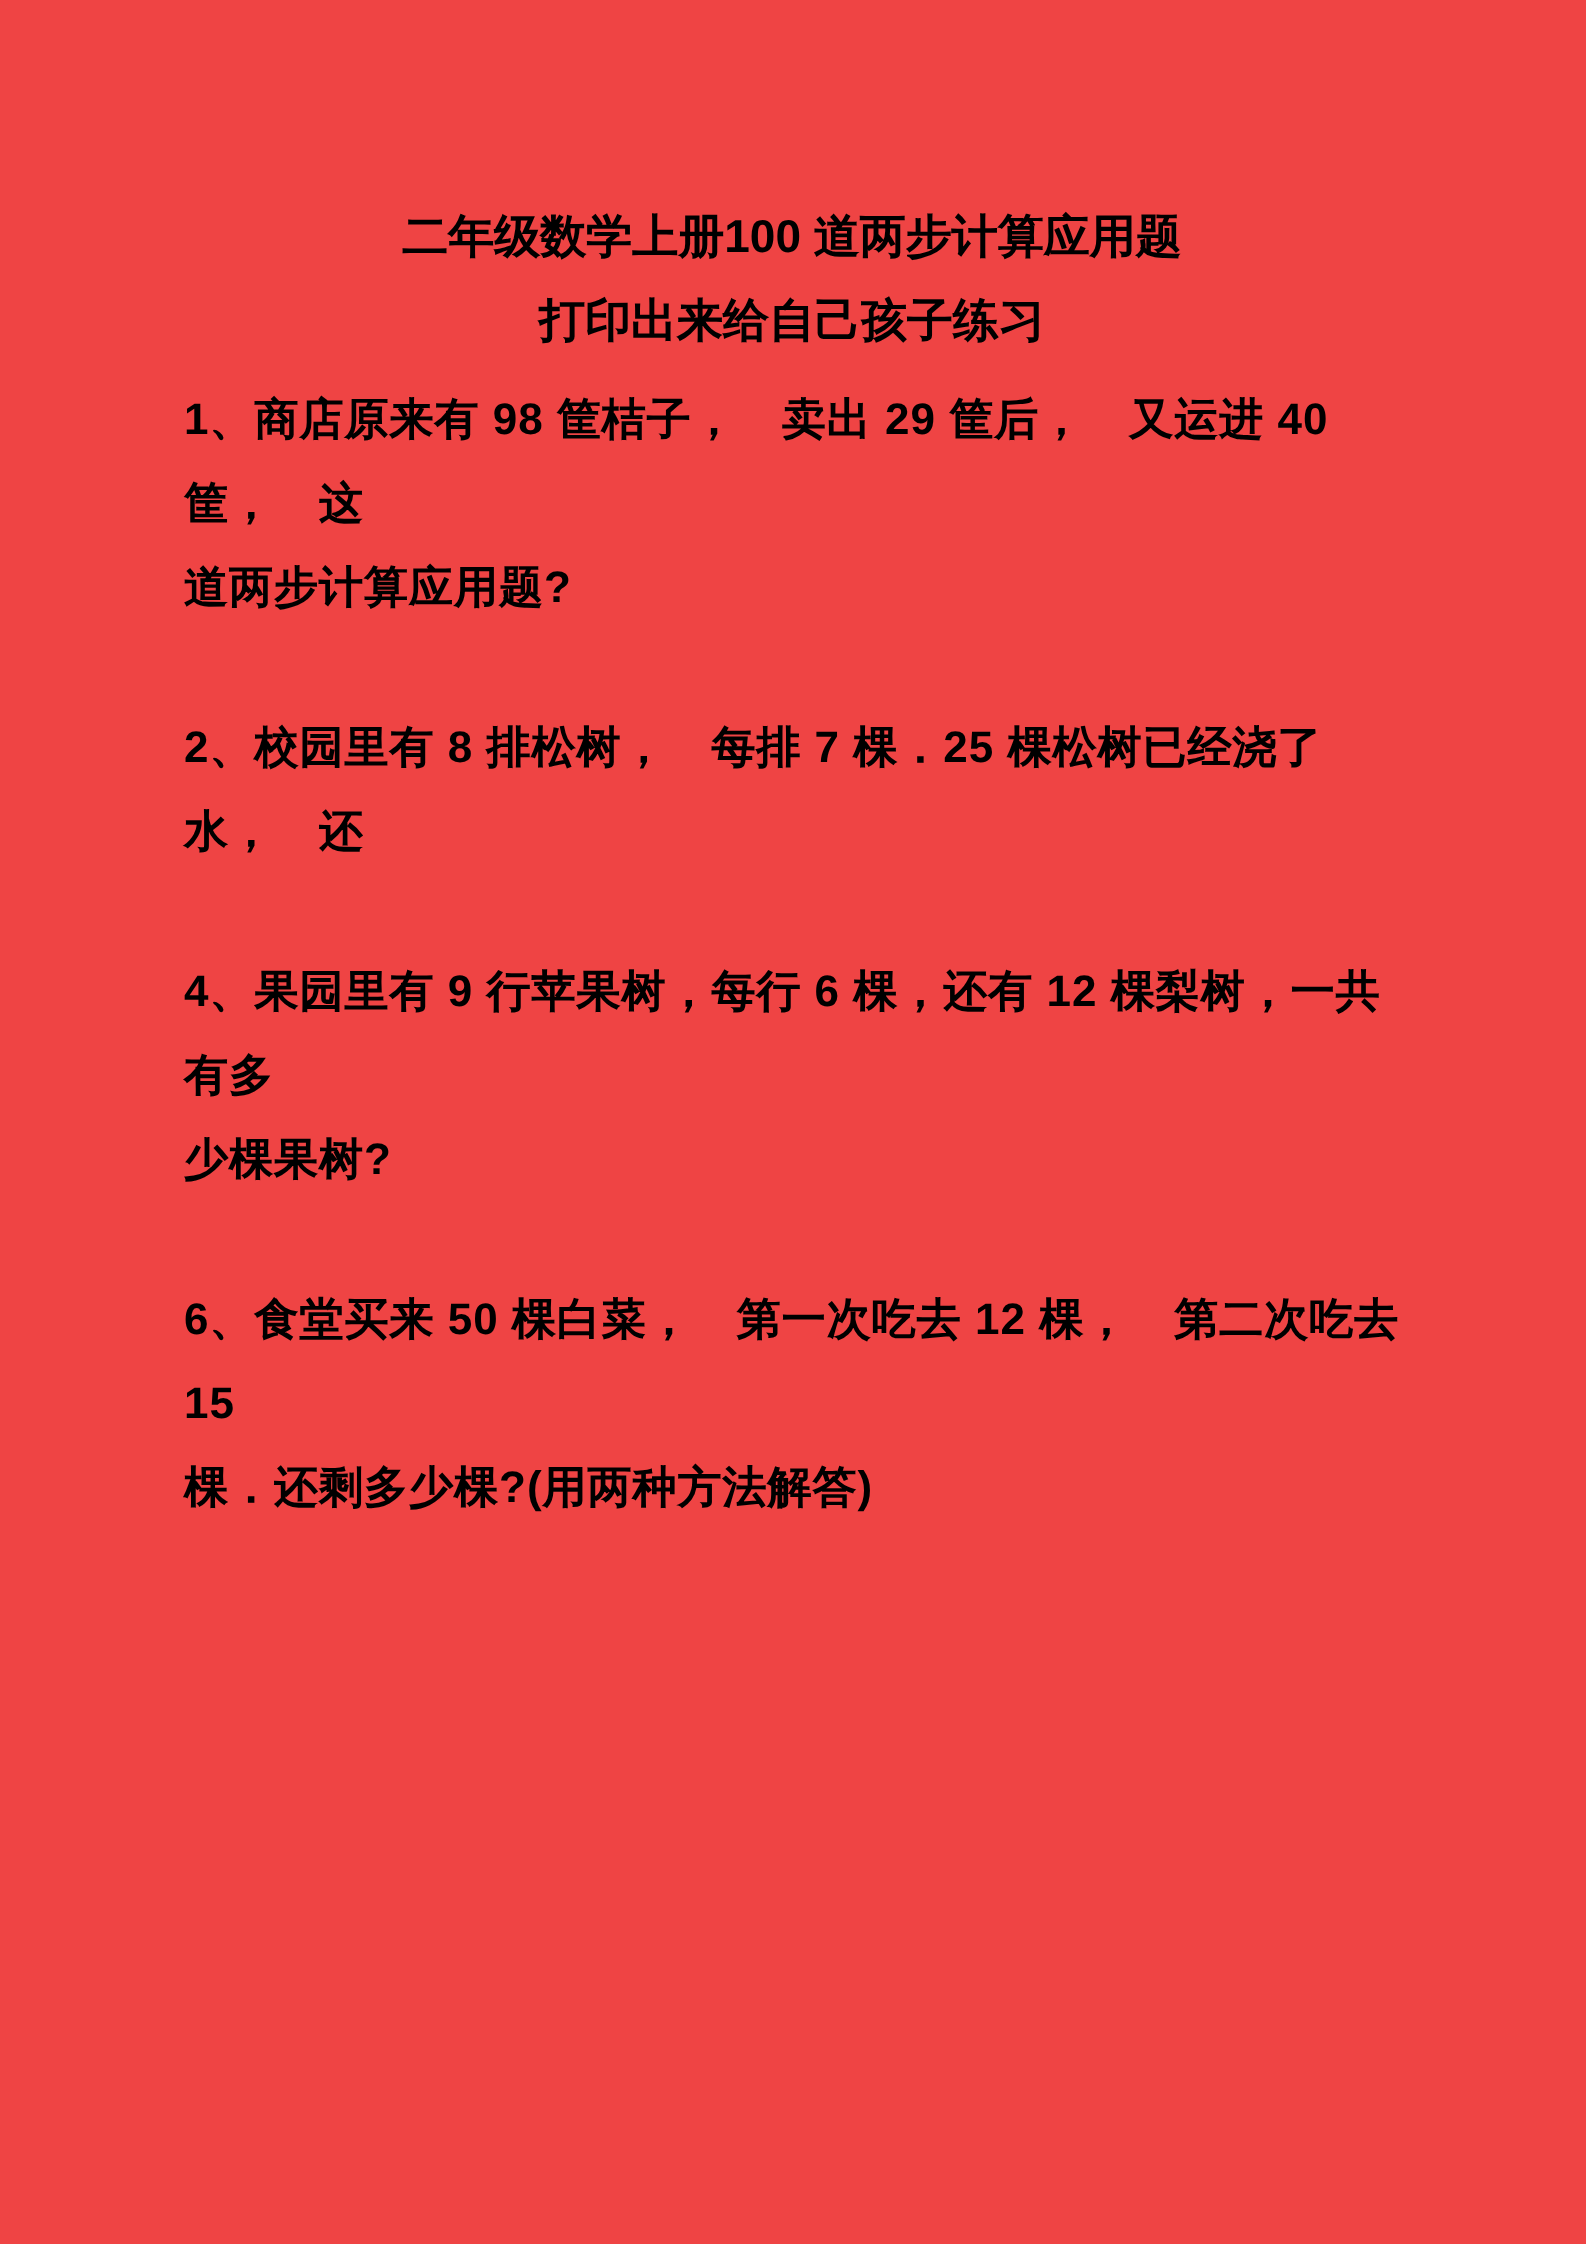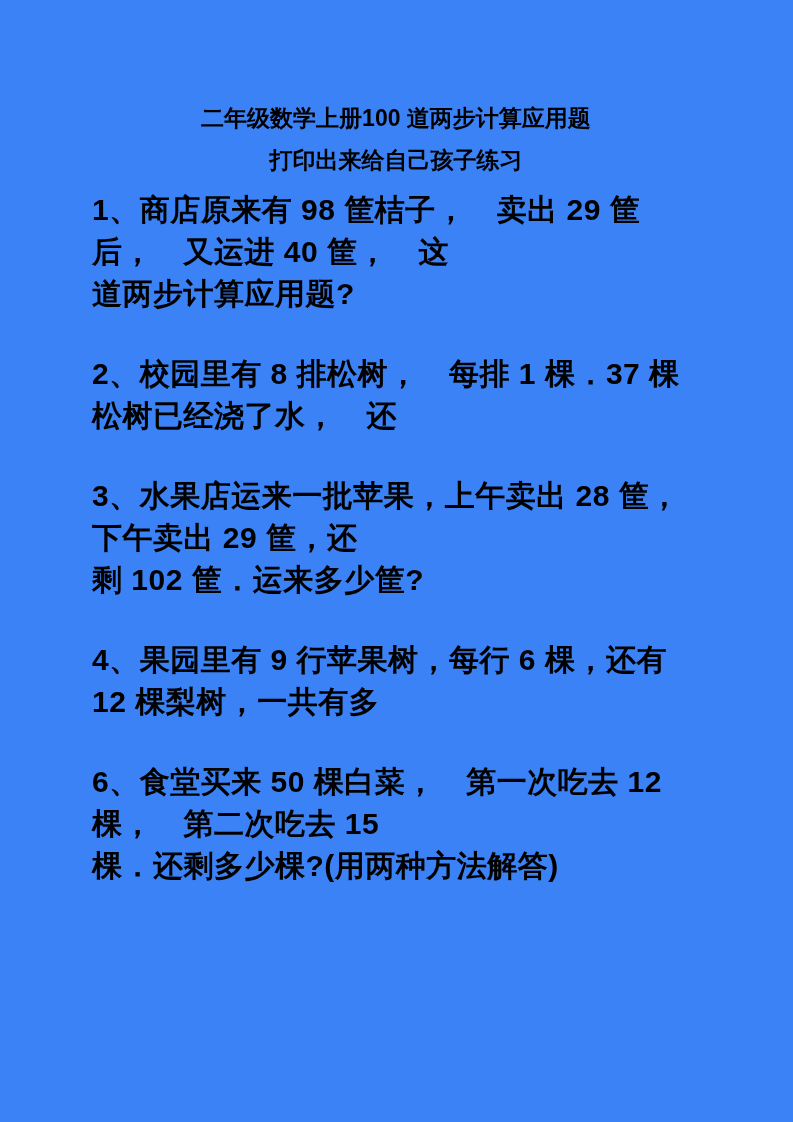--- a/index.html
+++ b/index.html
@@ -1,39 +1,39 @@
 <!DOCTYPE html>
 <html><head>
 <meta charset="utf-8">
 <style>
   * { margin: 0; padding: 0; box-sizing: border-box; }
   html, body { background: #ffffff; }
   .page {
     width: 793px;
     height: 1122px;
     margin: 0 auto;
-    background: #3b82f6;
+    background: #ef4444;
     color: #000000;
     font-family: "Liberation Sans", "DejaVu Sans", sans-serif;
     font-weight: 700;
     overflow: hidden;
     padding: 97px 93px 0 92px;
   }
   .doc-title,
   .doc-subtitle {
     font-size: 23px;
     line-height: 42px;
     text-align: center;
     font-weight: 700;
     white-space: pre-wrap;
   }
   .problems { margin-top: 8px; }
   .problem { margin-bottom: 38px; }
   .problem .line {
-    font-size: 30px;
+    font-size: 22px;
     line-height: 42px;
     white-space: pre-wrap;
     letter-spacing: 0.5px;
   }
 </style>
 </head>
 <body>
 
 <div class="page">
 
@@ -42,30 +42,27 @@
   <div class="doc-subtitle">打印出来给自己孩子练习</div>
 
   <div class="problems">
 
     <div class="problem">
       <div class="line">1、商店原来有 98 筐桔子，　卖出 29 筐后，　又运进 40 筐，　这</div>
       <div class="line">道两步计算应用题?</div>
     </div>
 
     <div class="problem">
-      <div class="line">2、校园里有 8 排松树，　每排 1 棵．37 棵松树已经浇了水，　还</div>
+      <div class="line">2、校园里有 8 排松树，　每排 7 棵．25 棵松树已经浇了水，　还</div>
     </div>
 
-    <div class="problem">
-      <div class="line">3、水果店运来一批苹果，上午卖出 28 筐，下午卖出 29 筐，还</div>
-      <div class="line">剩 102 筐．运来多少筐?</div>
-    </div>
 
     <div class="problem">
       <div class="line">4、果园里有 9 行苹果树，每行 6 棵，还有 12 棵梨树，一共有多</div>
+      <div class="line">少棵果树?</div>
     </div>
 
 
     <div class="problem">
       <div class="line">6、食堂买来 50 棵白菜，　第一次吃去 12 棵，　第二次吃去 15</div>
       <div class="line">棵．还剩多少棵?(用两种方法解答)</div>
     </div>
 
   </div>
 </div>

